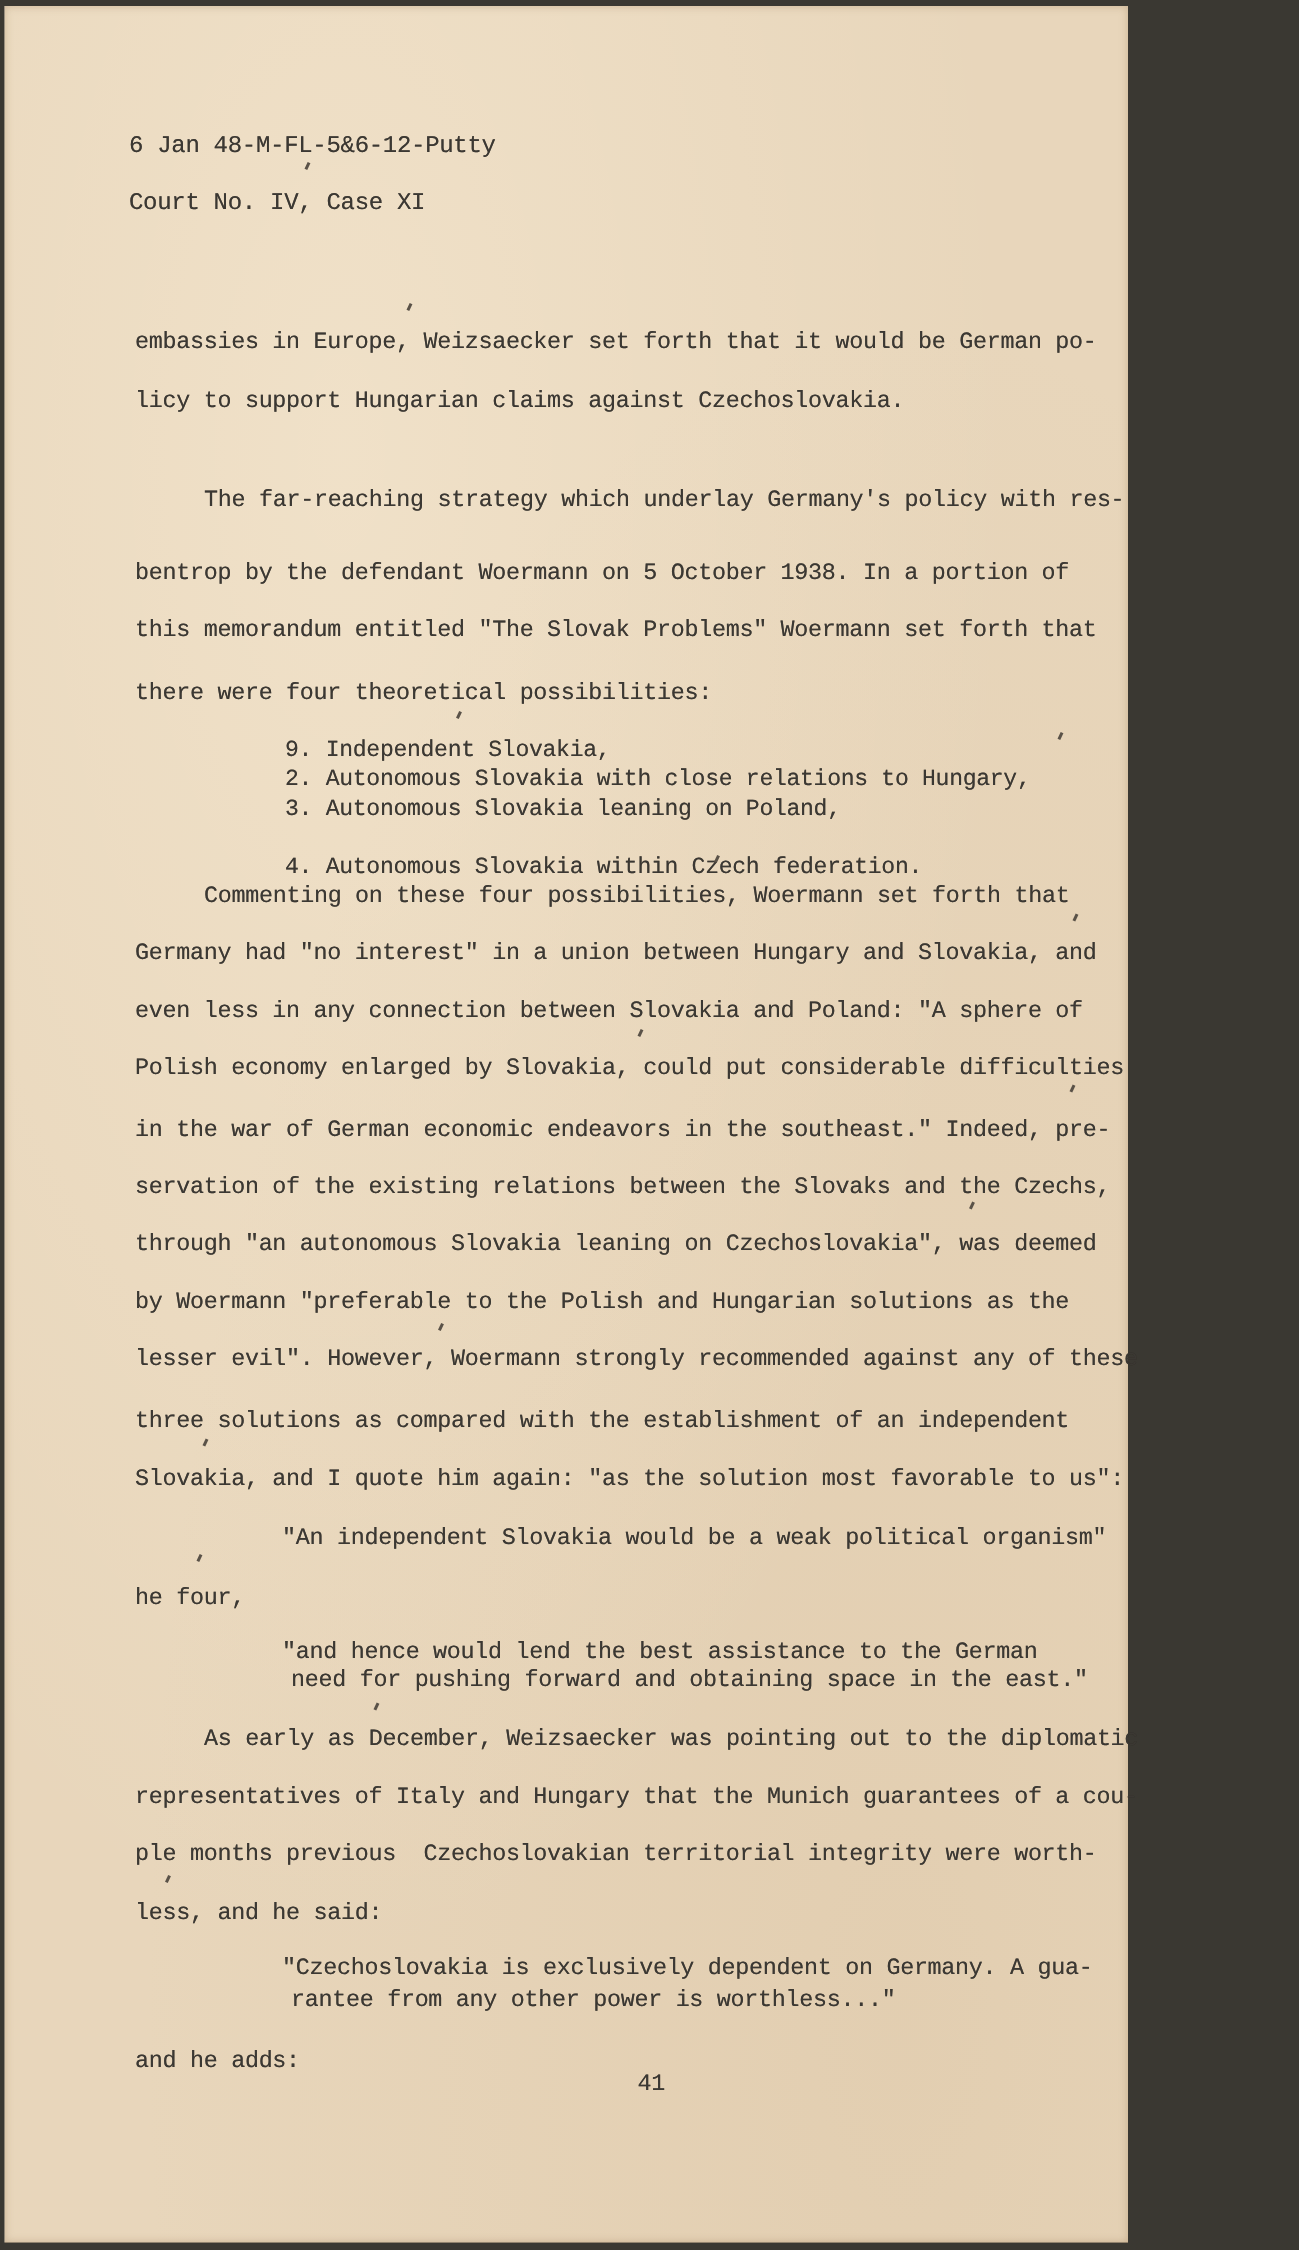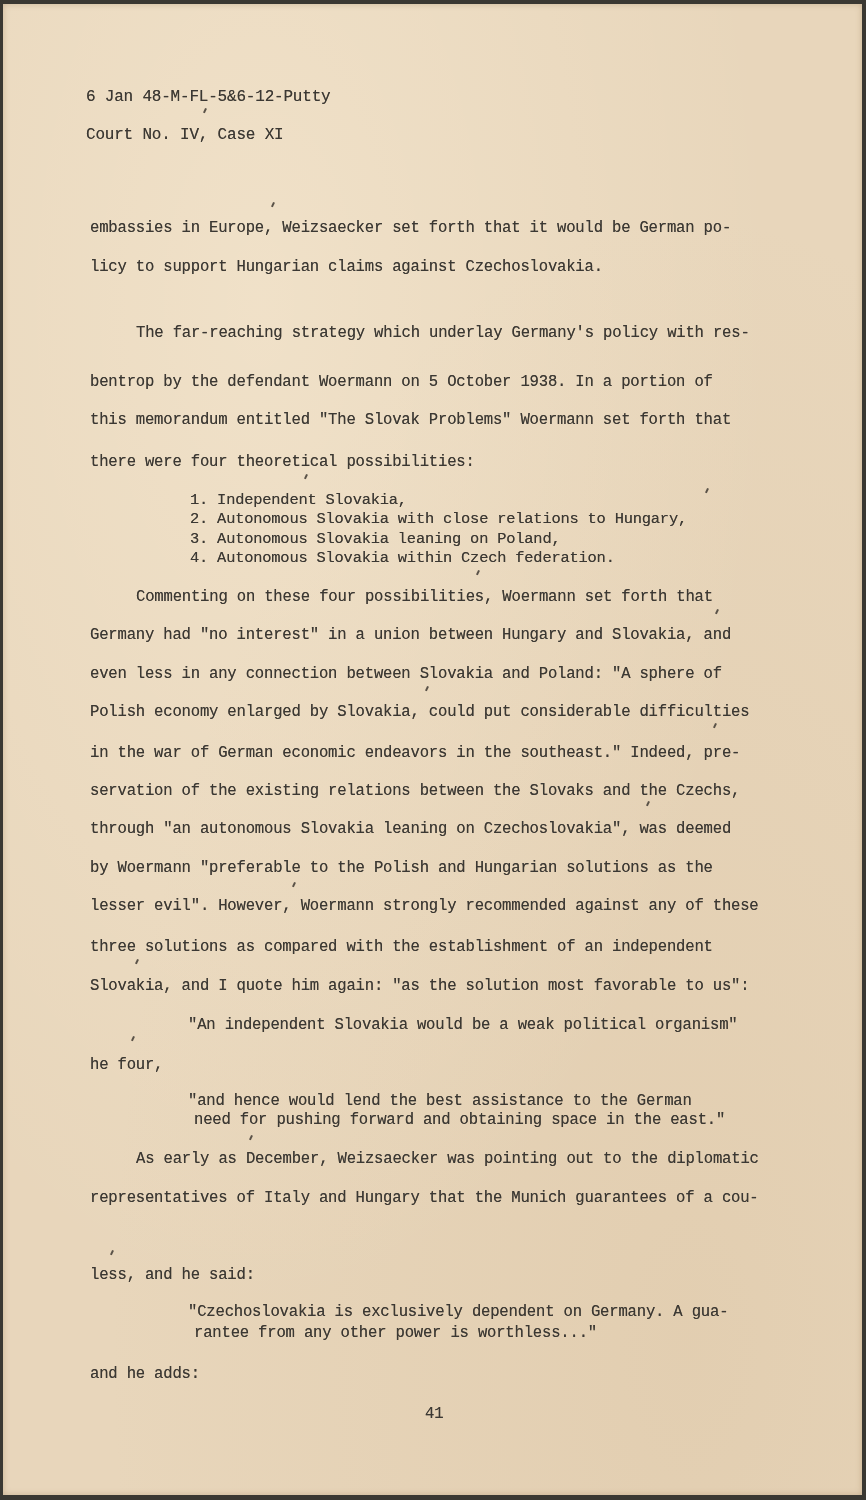--- a/index.html
+++ b/index.html
@@ -5,21 +5,21 @@
     html, body { margin: 0; padding: 0; }
     body {
       width: 866px; height: 1500px;
       background: #3a3832;
       position: relative;
       overflow: hidden;
     }
     .page {
       position: absolute;
       left: 3px; top: 4px;
-      width: 859px; height: 1491px;
+      width: 749px; height: 1491px;
       background: #e8d6bb;
       background-image:
         radial-gradient(ellipse at 30% 20%, rgba(255,245,225,0.35), rgba(0,0,0,0) 60%),
         radial-gradient(ellipse at 80% 90%, rgba(200,170,130,0.18), rgba(0,0,0,0) 60%);
       box-shadow: inset 0 0 6px rgba(140,110,70,0.35);
     }
     .tw {
       position: absolute;
       font-family: "Liberation Mono", "DejaVu Sans Mono", monospace;
       color: #3b3833;
@@ -27,21 +27,21 @@
       white-space: pre;
       letter-spacing: -0.2px;
       text-shadow: 0 0 0.4px rgba(40,35,30,0.6);
     }
     .hdr { font-size: 16px; }
     .body-line { left: 87px; }
     .indent { left: 133px; }
     .list-line { left: 187px; font-size: 15.4px; }
     .quote { left: 185px; }
     .quote2 { left: 191px; }
-    .page-num { left: 422px; margin-top: 25px; }
+    .page-num { left: 422px; }
     .tick {
       position: absolute;
       width: 1.5px; height: 5px;
       background: #5a5248;
       transform: rotate(25deg);
     }
   </style>
 </head>
 <body>
 
@@ -51,24 +51,24 @@
   <div class="tw hdr" style="left:83px; top:122px;">Court No. IV, Case XI</div>
 
   <div class="tw body-line" style="top:215px;">embassies in Europe, Weizsaecker set forth that it would be German po-</div>
   <div class="tw body-line" style="top:254px;">licy to support Hungarian claims against Czechoslovakia.</div>
 
   <div class="tw indent" style="top:292px;margin-top:28px;">The far-reaching strategy which underlay Germany's policy with res-</div>
   <div class="tw body-line" style="top:369px;">bentrop by the defendant Woermann on 5 October 1938. In a portion of</div>
   <div class="tw body-line" style="top:407px;">this memorandum entitled "The Slovak Problems" Woermann set forth that</div>
   <div class="tw body-line" style="top:449px;">there were four theoretical possibilities:</div>
 
-  <div class="tw list-line" style="top:487px;">1. Independent Slovakia,</div>
+  <div class="tw list-line" style="top:487px;">9. Independent Slovakia,</div>
   <div class="tw list-line" style="top:506px;">2. Autonomous Slovakia with close relations to Hungary,</div>
   <div class="tw list-line" style="top:526px;">3. Autonomous Slovakia leaning on Poland,</div>
-  <div class="tw list-line" style="top:545px;">4. Autonomous Slovakia within Czech federation.</div>
+  <div class="tw list-line" style="top:565px;">4. Autonomous Slovakia within Czech federation.</div>
 
   <div class="tw indent" style="top:584px;">Commenting on these four possibilities, Woermann set forth that</div>
   <div class="tw body-line" style="top:622px;">Germany had "no interest" in a union between Hungary and Slovakia, and</div>
   <div class="tw body-line" style="top:661px;">even less in any connection between Slovakia and Poland: "A sphere of</div>
   <div class="tw body-line" style="top:699px;">Polish economy enlarged by Slovakia, could put considerable difficulties</div>
   <div class="tw body-line" style="top:740px;">in the war of German economic endeavors in the southeast." Indeed, pre-</div>
   <div class="tw body-line" style="top:778px;">servation of the existing relations between the Slovaks and the Czechs,</div>
   <div class="tw body-line" style="top:816px;">through "an autonomous Slovakia leaning on Czechoslovakia", was deemed</div>
   <div class="tw body-line" style="top:855px;">by Woermann "preferable to the Polish and Hungarian solutions as the</div>
   <div class="tw body-line" style="top:893px;">lesser evil". However, Woermann strongly recommended against any of these</div>
@@ -76,20 +76,21 @@
   <div class="tw body-line" style="top:973px;">Slovakia, and I quote him again: "as the solution most favorable to us":</div>
 
   <div class="tw quote" style="top:1012px;">"An independent Slovakia would be a weak political organism"</div>
   <div class="tw body-line" style="top:1052px;">he four,</div>
 
   <div class="tw quote" style="top:1088px;">"and hence would lend the best assistance to the German</div>
   <div class="tw quote2" style="top:1107px;">need for pushing forward and obtaining space in the east."</div>
 
   <div class="tw indent" style="top:1146px;">As early as December, Weizsaecker was pointing out to the diplomatic</div>
   <div class="tw body-line" style="top:1185px;">representatives of Italy and Hungary that the Munich guarantees of a cou-</div>
+  <div class="tw body-line" style="top:1223px;">ple months previous  Czechoslovakian territorial integrity were worth-</div>
   <div class="tw body-line" style="top:1262px;">less, and he said:</div>
 
   <div class="tw quote" style="top:1299px;">"Czechoslovakia is exclusively dependent on Germany. A gua-</div>
   <div class="tw quote2" style="top:1320px;">rantee from any other power is worthless..."</div>
 
   <div class="tw body-line" style="top:1361px;">and he adds:</div>
 
   <div class="tw page-num" style="top:1376px;">41</div>
 
   <span class="tick" style="left:201px; top:104px;"></span>

